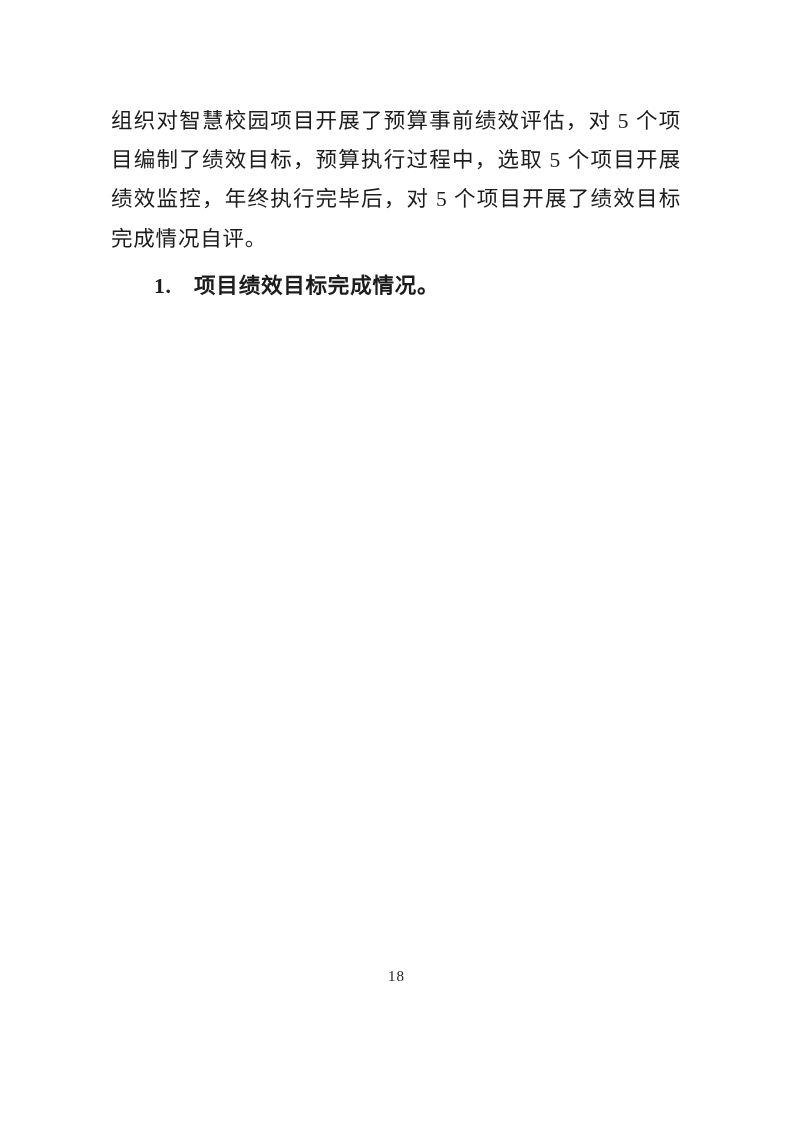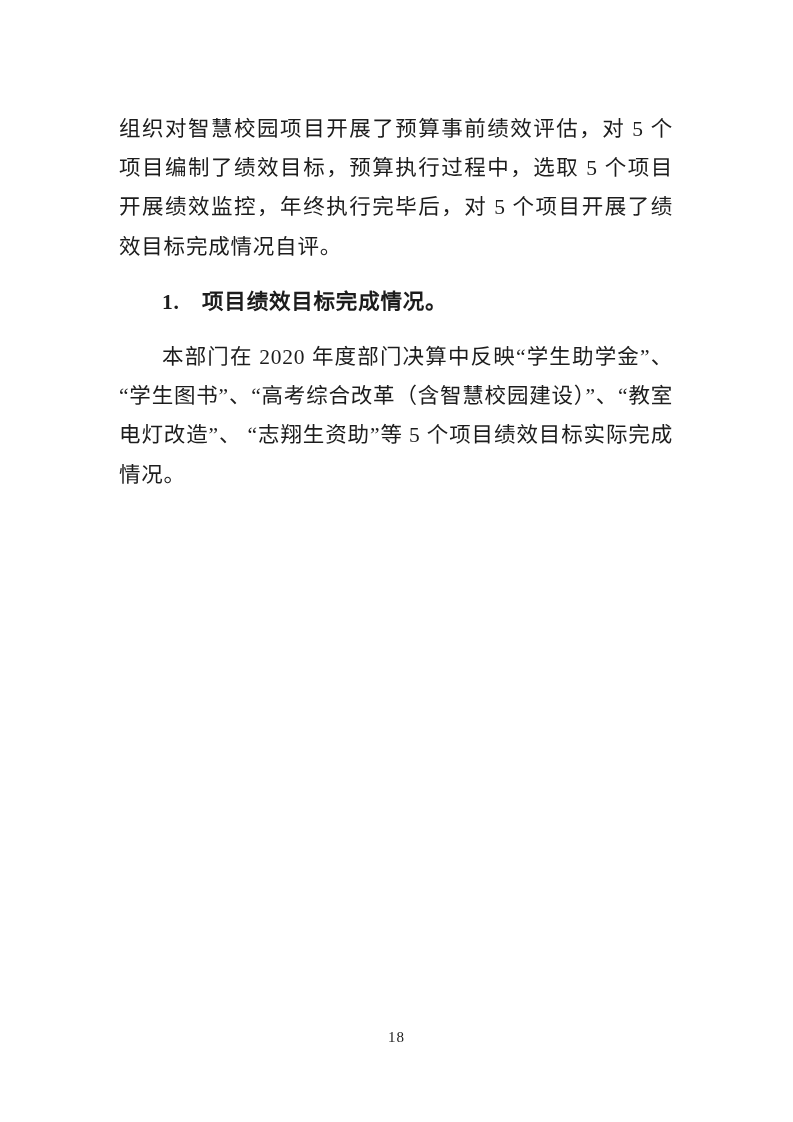--- a/index.html
+++ b/index.html
@@ -21,45 +21,44 @@
     left: 103px;
     top: 94px;
     width: 586px;
     font-size: 21.5px;
     line-height: 39.2px;
     letter-spacing: 0.8px;
     text-align: justify;
     text-justify: inter-ideograph;
   }
   .content p {
-    margin: 16px;
+    margin: 8px;
     padding: 0;
   }
   .indent {
     text-indent: 2em;
   }
   .heading {
     font-weight: bold;
     text-indent: 2em;
   }
   .page-number {
     position: absolute;
-    top: 1028px;
+    top: 967px;
     left: 0;
     width: 100%;
     text-align: center;
     font-size: 15px;
     line-height: 18px;
     letter-spacing: 1px;
     color: #1c1c1c;
   }
 </style>
 </head>
 <body>
 
 <div class="page">
   <div class="content">
     <p>组织对智慧校园项目开展了预算事前绩效评估，对 5 个项目编制了绩效目标，预算执行过程中，选取 5 个项目开展绩效监控，年终执行完毕后，对 5 个项目开展了绩效目标完成情况自评。</p>
     <p class="heading">1.　项目绩效目标完成情况。</p>
-    <p class="indent">本部门在 2020 年度部门决算中反映“学生助学金”、“学生图书”、“高考综合改革（含智慧校园建设）”、“教室电灯改造”、 “志翔生资助”等 5 个项目绩效目标实际完成情况。</p>
   </div>
   <div class="page-number">18</div>
 </div>
 
 </body></html>

